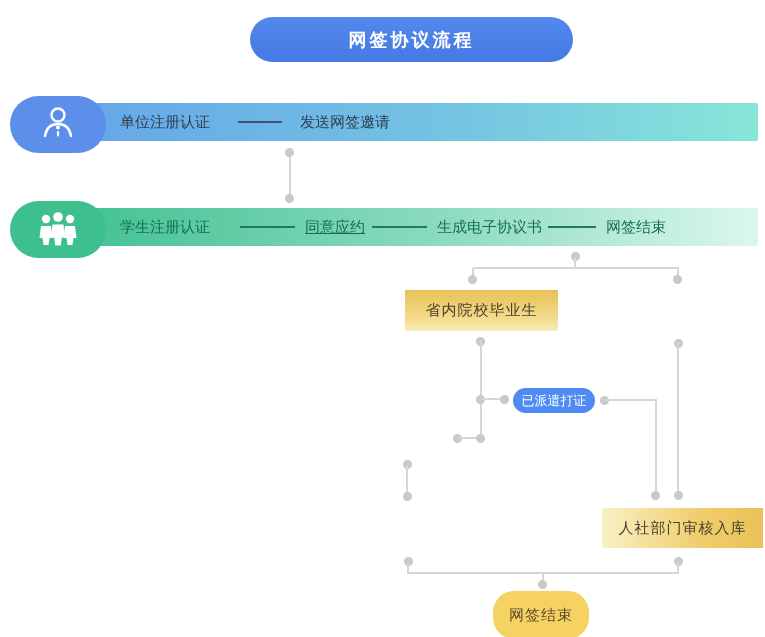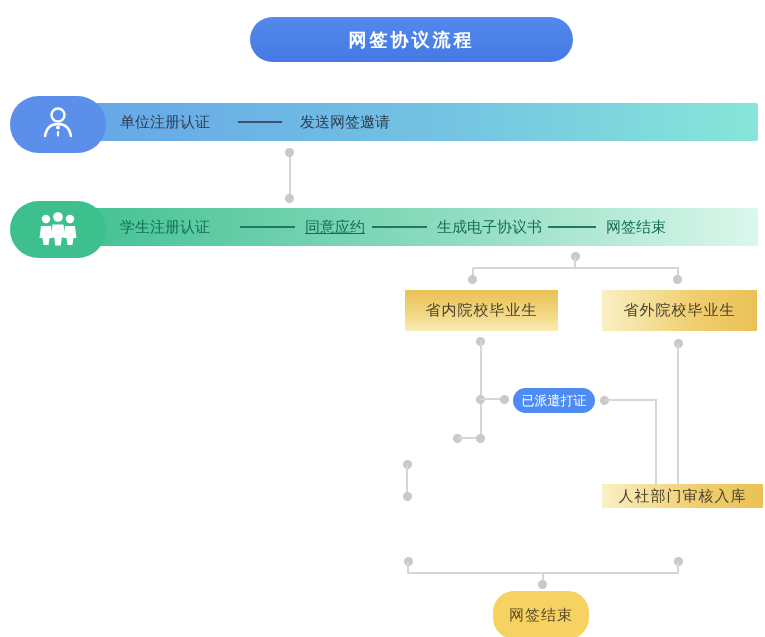--- a/index.html
+++ b/index.html
@@ -109,21 +109,20 @@
 
   <div class="dot" style="left:571px;top:252px;"></div>
   <div class="v-line" style="left:574px;top:257px;height:11px;"></div>
   <div class="h-line" style="left:473px;top:267px;width:206px;"></div>
   <div class="v-line" style="left:472px;top:268px;height:11px;"></div>
   <div class="v-line" style="left:677px;top:268px;height:11px;"></div>
   <div class="dot" style="left:468px;top:275px;"></div>
   <div class="dot" style="left:673px;top:275px;"></div>
 
   <div class="node grad-v" style="left:405px;top:290px;width:153px;height:41px;">省内院校毕业生</div>
-  <div class="node grad-h" style="left:602px;top:290px;width:155px;height:41px;">省外院校毕业生</div>
 
   <div class="dot" style="left:476px;top:337px;"></div>
   <div class="v-line" style="left:480px;top:341px;height:97px;"></div>
 
   <div class="dot" style="left:476px;top:395px;"></div>
   <div class="h-line" style="left:481px;top:398px;width:24px;"></div>
   <div class="dot" style="left:500px;top:395px;"></div>
   <div class="pill blue" style="left:513px;top:388px;width:82px;">已派遣打证</div>
   <div class="dot" style="left:600px;top:396px;"></div>
   <div class="h-line" style="left:605px;top:399px;width:52px;"></div>
@@ -134,21 +133,21 @@
   <div class="v-line" style="left:677px;top:343px;height:151px;"></div>
   <div class="dot" style="left:674px;top:491px;"></div>
 
   <div class="dot" style="left:453px;top:434px;"></div>
   <div class="h-line" style="left:458px;top:437px;width:23px;"></div>
   <div class="dot" style="left:476px;top:434px;"></div>
   <div class="dot" style="left:403px;top:460px;"></div>
   <div class="v-line" style="left:406px;top:465px;height:31px;"></div>
   <div class="dot" style="left:403px;top:492px;"></div>
 
-  <div class="node grad-h" style="left:602px;top:484px;width:161px;height:24px;">人社部门审核入库</div>
+  <div class="node grad-h" style="left:602px;top:508px;width:161px;height:40px;">人社部门审核入库</div>
 
   <div class="dot" style="left:404px;top:557px;"></div>
   <div class="v-line" style="left:407px;top:562px;height:12px;"></div>
   <div class="dot" style="left:674px;top:557px;"></div>
   <div class="v-line" style="left:677px;top:562px;height:12px;"></div>
   <div class="h-line" style="left:407px;top:572px;width:272px;"></div>
   <div class="v-line" style="left:542px;top:572px;height:11px;"></div>
   <div class="dot" style="left:538px;top:580px;"></div>
 
   <div class="end-pill">网签结束</div>

